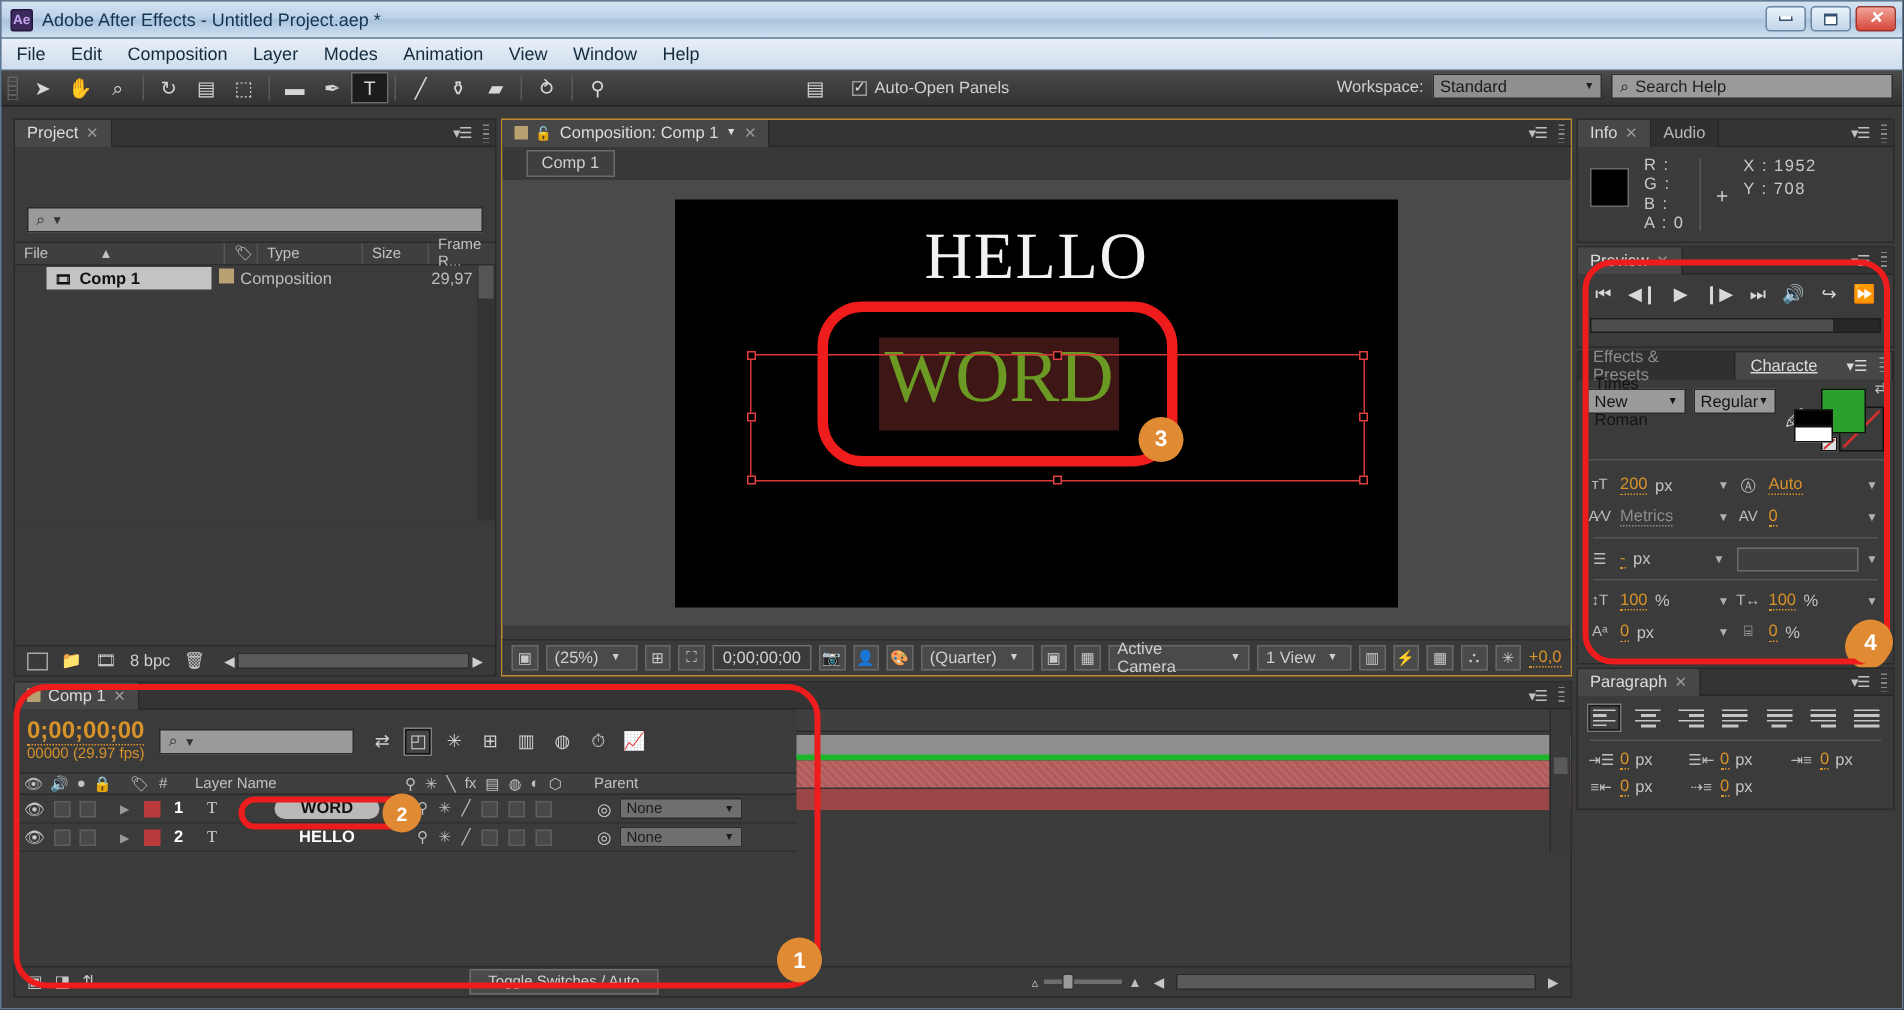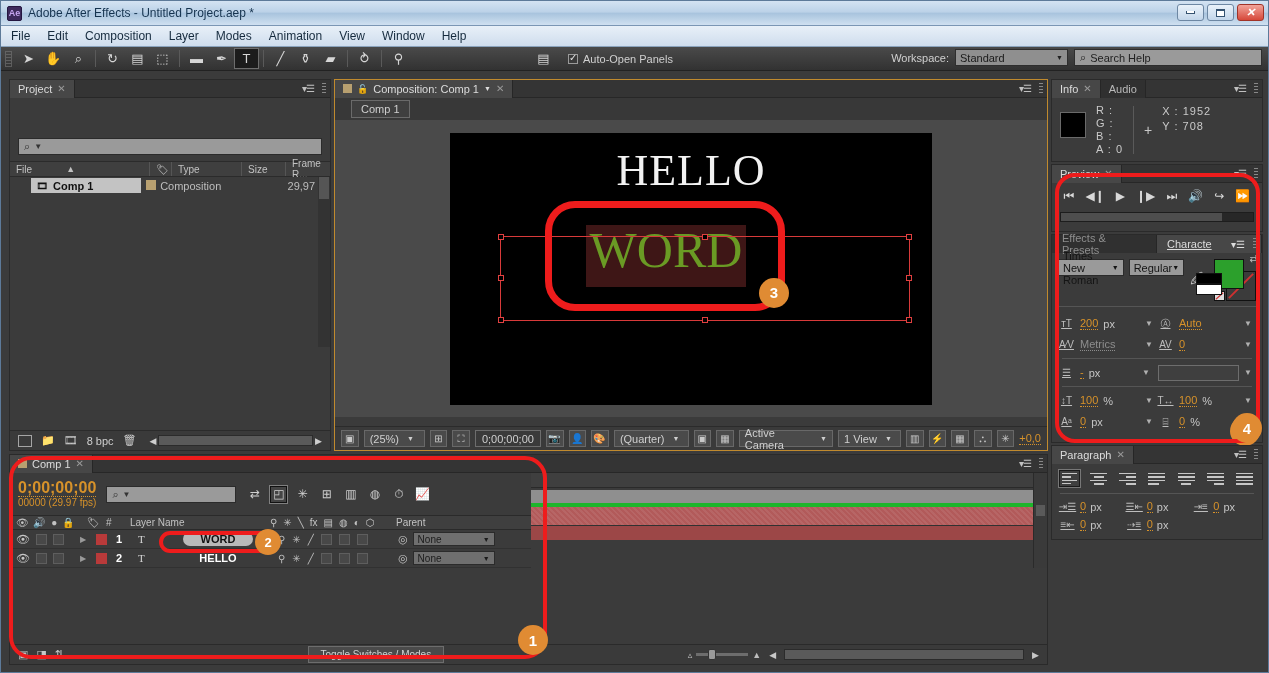--- a/index.html
+++ b/index.html
@@ -205,21 +205,21 @@
   .sw-fill{ position:absolute;left:4px;top:0;width:30px;height:30px;background:#2ca02c;border:1px solid #111;}
   .sw-stroke{ position:absolute;left:16px;top:12px;width:30px;height:30px;border:1px solid #111;background:#3b3b3b;}
   .sw-none{ position:absolute;left:4px;top:32px;width:11px;height:10px;border:1px solid #111;background:#ddd;}
   .sw-bw{ position:absolute;left:-14px;top:14px;width:26px;height:24px;}
   .sw-bw .b{height:11px;background:#000;border:1px solid #111;}
   .sw-bw .w{height:11px;background:#fff;border:1px solid #111;}
   .diag{ position:absolute; inset:0; }
   .cht-grid{ padding:3px 6px; }
   .cht-row{ display:flex; align-items:center; height:21px; }
   .cht-cell{ flex:1; display:flex; align-items:center; gap:5px;}
-  .ci{ width:17px;height:15px;color:#bdbdbd;font-size:10px;display:flex;align-items:center;justify-content:center;text-decoration:underline;}
+  .ci{ width:17px;height:15px;color:#bdbdbd;font-size:10px;display:flex;align-items:center;justify-content:center;}
   .cval{ color:#d7922a; border-bottom:1px dotted #d7922a; font-size:11px;}
   .cval.dim{ color:#8d8d8d; border-bottom-color:#8d8d8d;}
   .cunit{ color:#c4c4c4; font-size:11px;}
   .cdd{ color:#b0b0b0;font-size:8px;margin-left:auto;padding-right:4px;}
   .cht-sep{ height:1px; background:#555; margin:3px 4px;}
   .lang-field{ flex:1;height:16px;background:#3f3f3f;border:1px solid #6d6d6d;margin-left:4px;}
 
   
   #paraPanel{ left:1050px; top:373px; width:212px; height:95px;}
   .para-align{ display:flex; justify-content:space-between; padding:6px 7px 4px 7px;}
@@ -891,21 +891,21 @@
             <div style="margin:32px 2px 0 2px;height:11px;background:#5a5a5a"></div>
           </div>
         </div>
       </div>
 
       <div class="tl-foot">
         <span>▣</span>
         <span>◨</span>
         <span>⇅</span>
         <div style="flex:1;display:flex;justify-content:center">
-          <div class="tgl-btn">Toggle Switches / Modes</div>
+          <div class="tgl-btn">Toggle Switches / Auto</div>
         </div>
         <div class="zoom-sl">
           <span>▵</span>
           <span class="zoom-track">
             <span class="zoom-knob"></span>
           </span>
           <span>▲</span>
         </div>
         <span style="font-size:9px">◀</span>
         <div style="width:240px;height:11px;background:#5a5a5a;border:1px solid #2b2b2b"></div>

